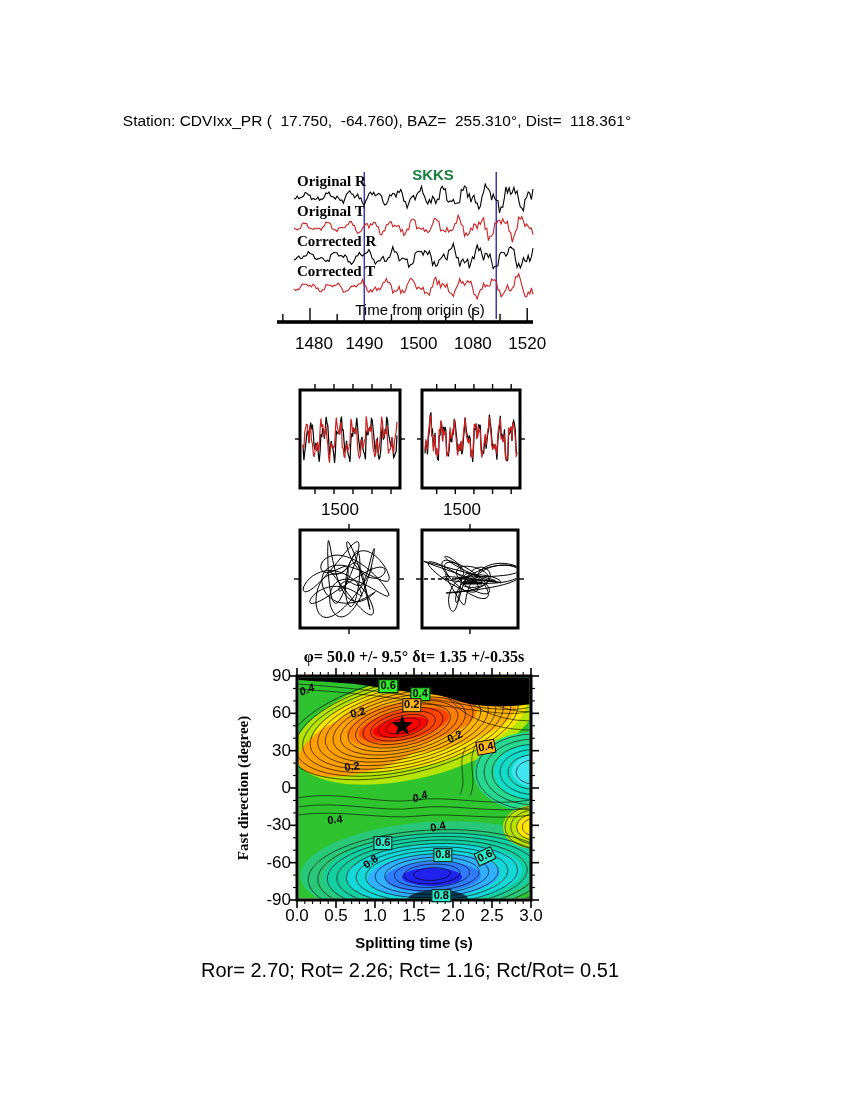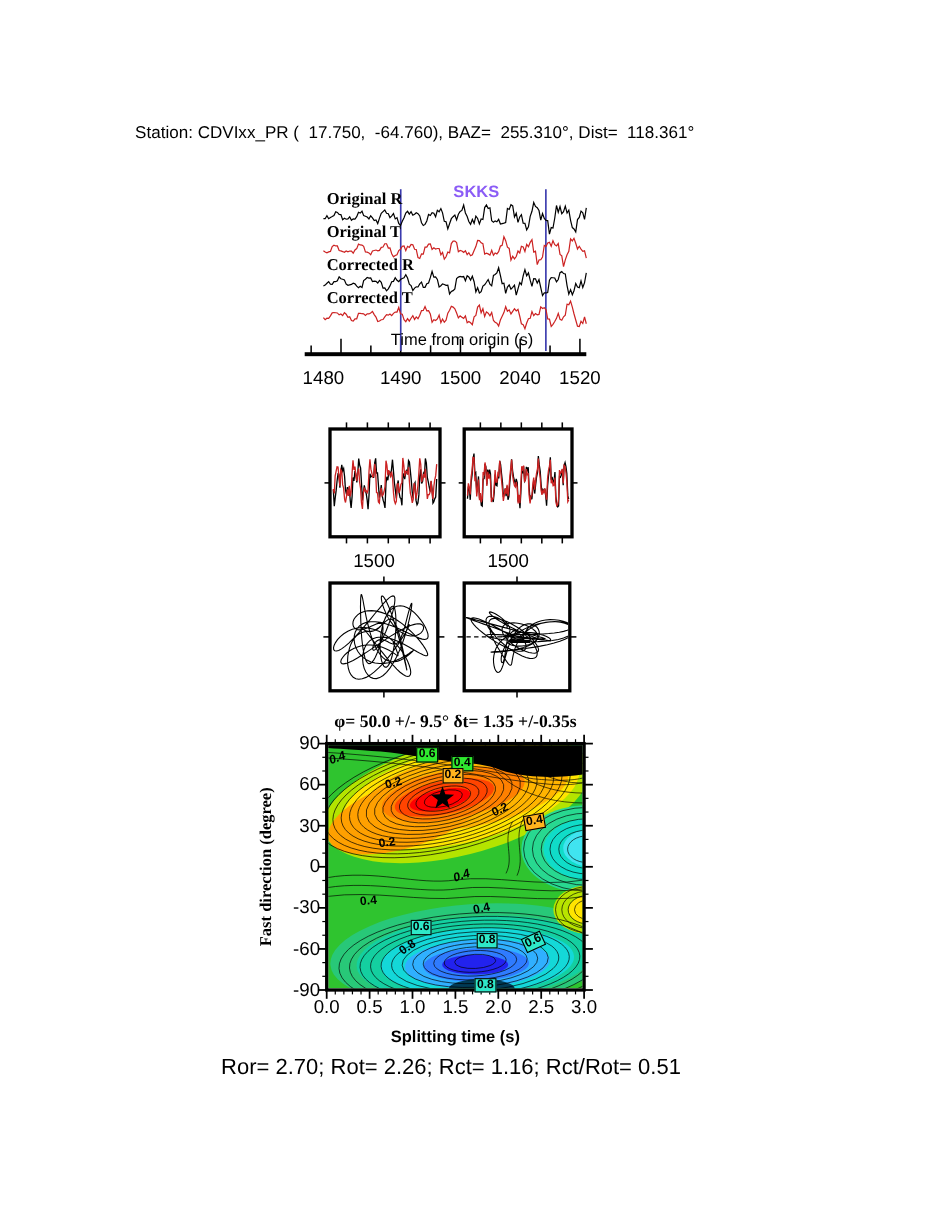--- a/index.html
+++ b/index.html
@@ -1,20 +1,20 @@
 <!DOCTYPE html>
 <html><head>
 <meta charset="utf-8">
 <style>
   html,body{margin:0;padding:0;background:#888;}
   .page{position:relative;width:850px;height:1100px;background:#ffffff;
         font-family:"Liberation Sans",sans-serif;color:#000;overflow:hidden;margin:0 auto;}
   .abs{position:absolute;}
   .hdr{left:0;width:754px;text-align:center;font-size:15.5px;white-space:pre;}
-  .phase{font-weight:bold;color:#8b5cf6;font-size:15px;transform:translateX(-50%);}
+  .phase{font-weight:bold;color:#15803d;font-size:15px;transform:translateX(-50%);}
   .tracelab{font-family:"Liberation Serif",serif;font-weight:bold;font-size:15px;}
   .axlab{font-size:15px;transform:translateX(-50%);}
   .ticknum{position:absolute;transform:translateX(-50%);font-size:17px;}
   .ynum{position:absolute;transform:translate(-100%,-50%);font-size:17px;}
   .ctitle{font-family:"Liberation Serif",serif;font-weight:bold;font-size:16px;
           transform:translateX(-50%);white-space:pre;}
   .cxlab{font-family:Liberation Sans, sans-serif;font-weight:bold;font-size:15px;transform:translateX(-50%);}
   .cylab{font-family:"Liberation Serif",serif;font-weight:bold;font-size:15px;
          transform:translate(-50%,-50%) rotate(-90deg);white-space:nowrap;}
   .stats{left:0;width:820px;text-align:center;font-size:20px;}
@@ -303,24 +303,24 @@
   <div class="abs phase" style="left:433px;top:166px">SKKS</div>
 
   <div class="abs tracelab" style="left:297px;top:173px">Original R</div>
   <div class="abs tracelab" style="left:297px;top:203px">Original T</div>
   <div class="abs tracelab" style="left:297px;top:233px">Corrected R</div>
   <div class="abs tracelab" style="left:297px;top:263px">Corrected T</div>
 
   <div class="abs axlab" style="left:420px;top:301px">Time from origin (s)</div>
 
   <div id="top-ticks">
-      <span class="ticknum" style="left:294px;top:334px">1480</span>
+      <span class="ticknum" style="left:314px;top:334px">1480</span>
       <span class="ticknum" style="left:364.3px;top:334px">1490</span>
       <span class="ticknum" style="left:418.6px;top:334px">1500</span>
-      <span class="ticknum" style="left:472.9px;top:334px">2040</span>
+      <span class="ticknum" style="left:472.9px;top:334px">1080</span>
       <span class="ticknum" style="left:527.2px;top:334px">1520</span>
     </div>
 
   <div class="abs ticknum" style="left:340px;top:500px">1500</div>
   <div class="abs ticknum" style="left:462px;top:500px">1500</div>
 
   <div class="abs ctitle" style="left:414px;top:648px">φ= 50.0 +/- 9.5° δt= 1.35 +/-0.35s</div>
 
   <div class="abs cylab" style="left:243px;top:788px">Fast direction (degree)</div>
 

